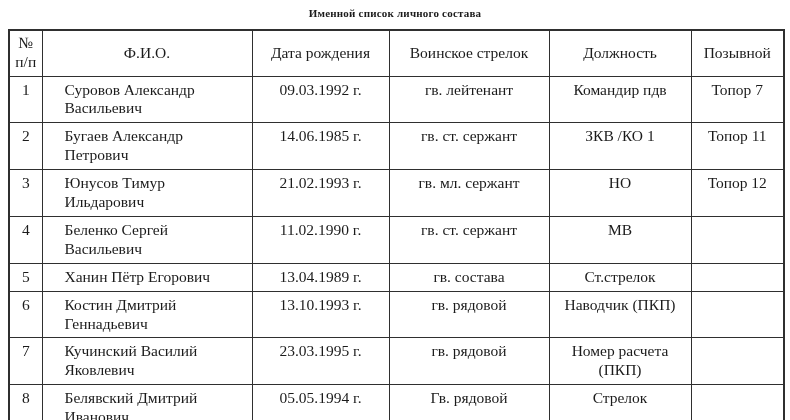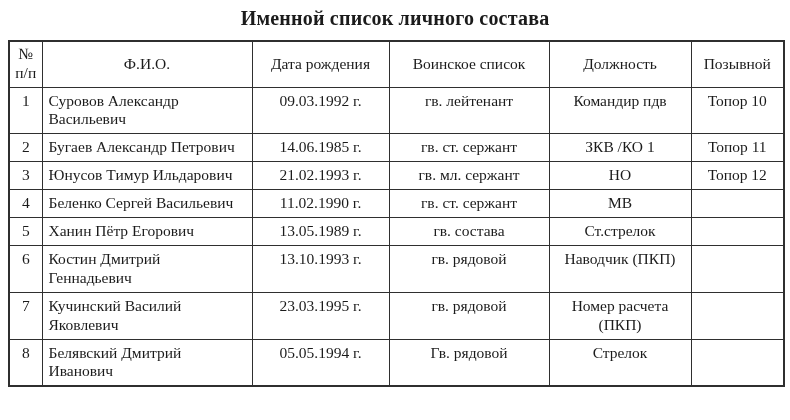--- a/index.html
+++ b/index.html
@@ -5,21 +5,21 @@
   * { margin: 0; padding: 0; box-sizing: border-box; }
   html, body {
     width: 790px; height: 420px;
     background: #ffffff;
     overflow: hidden;
     font-family: "Liberation Serif", "DejaVu Serif", serif;
     color: #1b1b1b;
   }
   .doc-title {
     text-align: center;
-    font-size: 20px;
+    font-size: 11px;
     font-weight: bold;
     margin: 7px 0 10px 0;
     letter-spacing: 0.2px;
   }
   table.roster {
     margin-left: 8px;
     width: 775px;
     border-collapse: collapse;
     table-layout: fixed;
     border: 2px solid #2f2f2f;
@@ -38,21 +38,21 @@
     height: 46px;
     padding: 2px 4px;
   }
   table.roster td {
     vertical-align: top;
     text-align: center;
     padding: 4px 6px;
   }
   table.roster td.cell-name {
     text-align: left;
-    padding-left: 6px;
+    padding-left: 22px;
   }
   tr.row-single td { height: 27px; }
   tr.row-double td { height: 46px; }
   tr.section-row td {
     height: 25px;
     padding: 2px 4px;
     text-align: center;
     vertical-align: middle;
   }
 </style>
@@ -69,34 +69,34 @@
     <col style="width:160px">
       <col style="width:142px">
       <col style="width:93px">
   </colgroup>
   <thead>
     <tr>
       <th>№
 п/п</th>
       <th>Ф.И.О.</th>
       <th>Дата рождения</th>
-      <th>Воинское список</th>
+      <th>Воинское стрелок</th>
       <th>Должность</th>
       <th>Позывной</th>
     </tr>
   </thead>
   <tbody>
     <tr class="row-double">
       <td>1</td>
       <td class="cell-name">Суровов Александр
 Васильевич</td>
       <td>09.03.1992 г.</td>
       <td>гв. лейтенант</td>
       <td>Командир пдв</td>
-      <td>Топор 10</td>
+      <td>Топор 7</td>
     </tr>
     <tr class="row-single">
       <td>2</td>
       <td class="cell-name">Бугаев Александр Петрович</td>
       <td>14.06.1985 г.</td>
       <td>гв. ст. сержант</td>
       <td>ЗКВ /КО 1</td>
       <td>Топор 11</td>
     </tr>
     <tr class="row-single">
@@ -111,21 +111,21 @@
       <td>4</td>
       <td class="cell-name">Беленко Сергей Васильевич</td>
       <td>11.02.1990 г.</td>
       <td>гв. ст. сержант</td>
       <td>МВ</td>
       <td></td>
     </tr>
     <tr class="row-single">
       <td>5</td>
       <td class="cell-name">Ханин Пётр Егорович</td>
-      <td>13.05.1989 г.</td>
+      <td>13.04.1989 г.</td>
       <td>гв. состава</td>
       <td>Ст.стрелок</td>
       <td></td>
     </tr>
     <tr class="row-double">
       <td>6</td>
       <td class="cell-name">Костин Дмитрий
 Геннадьевич</td>
       <td>13.10.1993 г.</td>
       <td>гв. рядовой</td>

